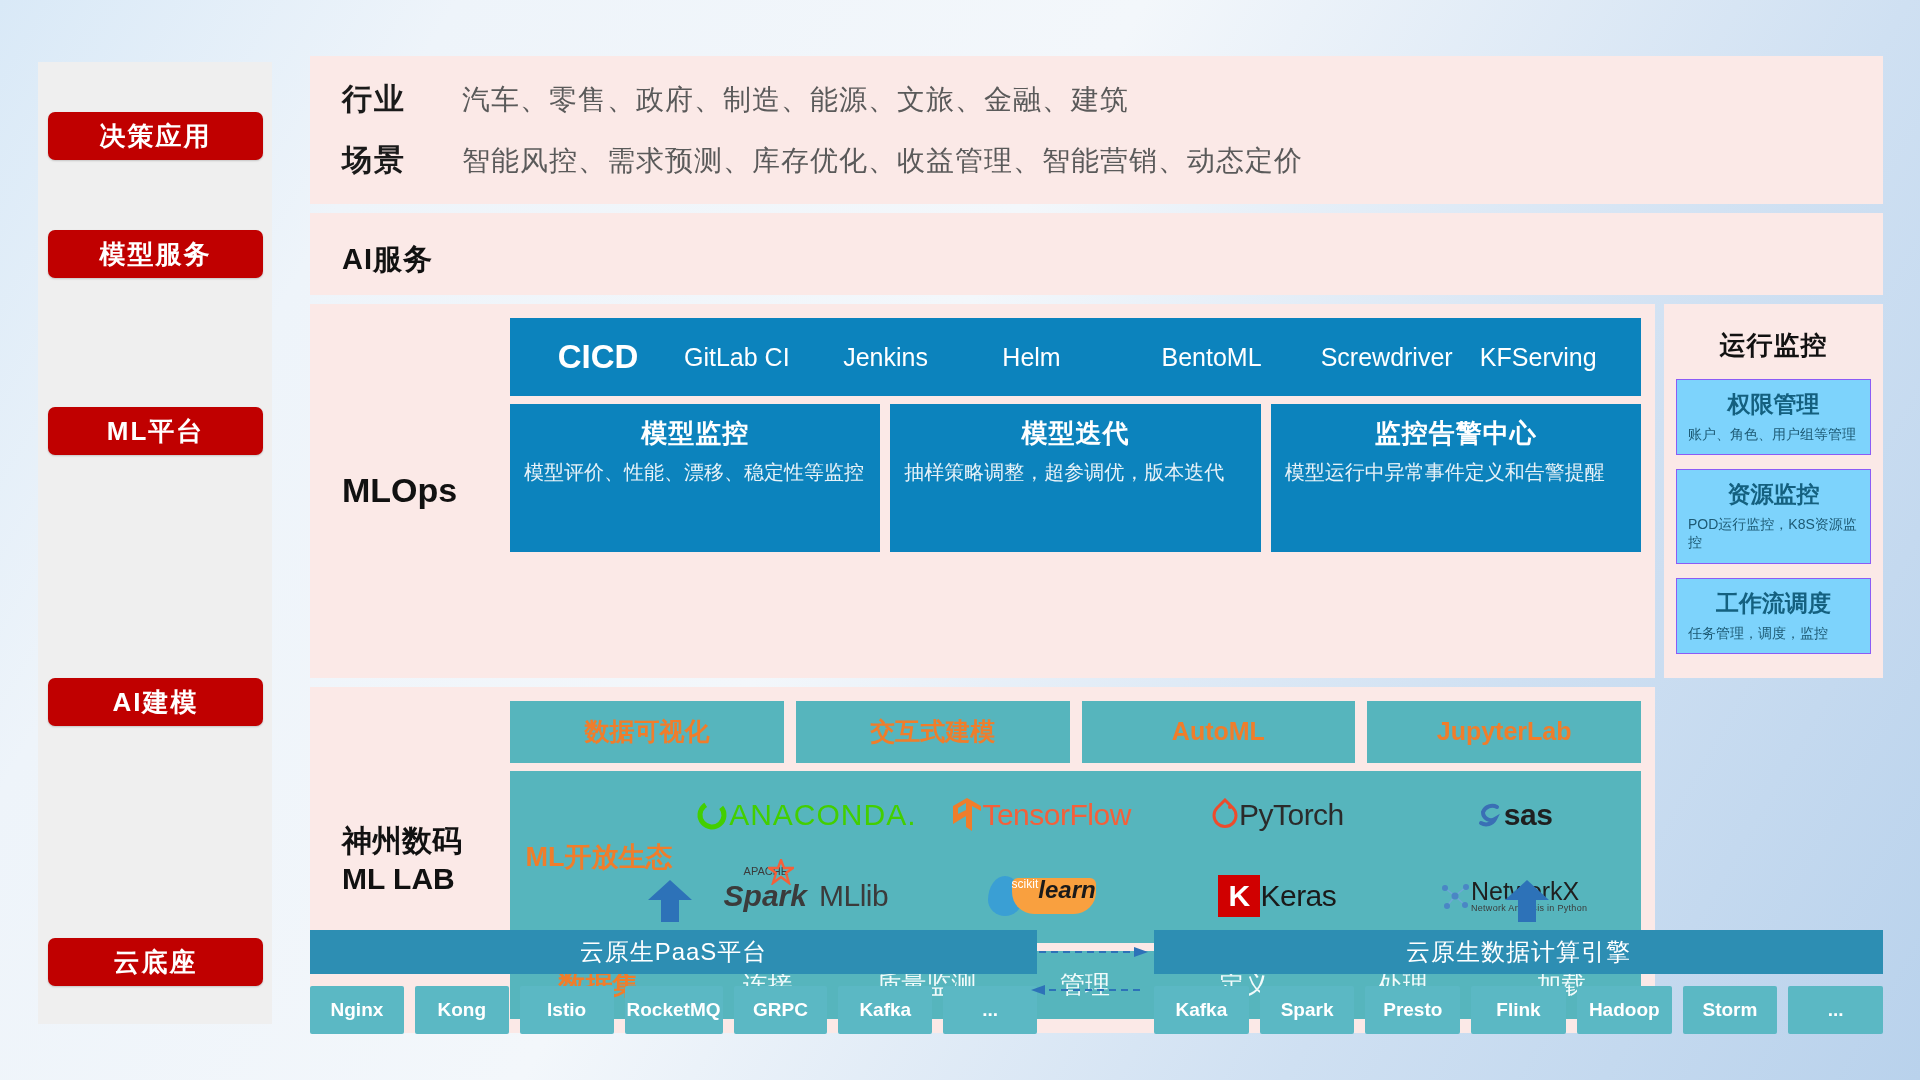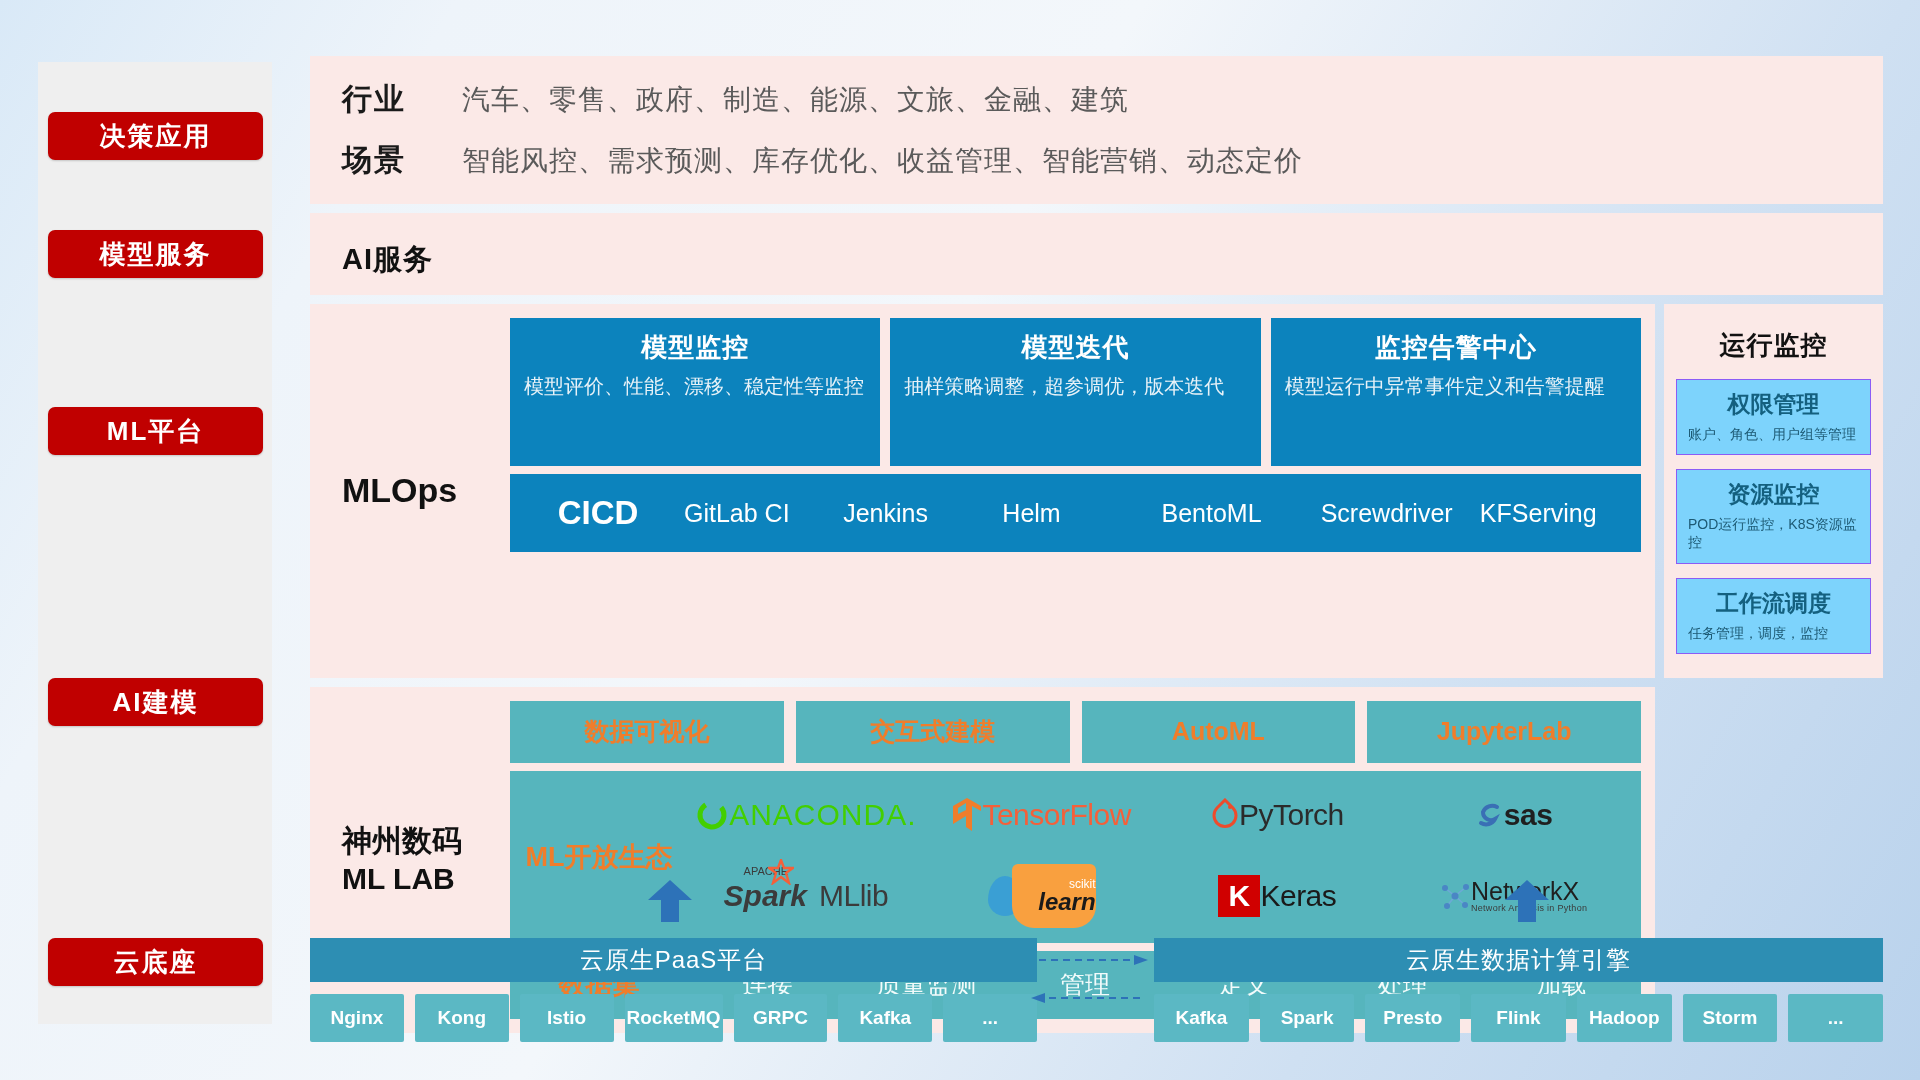--- a/index.html
+++ b/index.html
@@ -177,21 +177,21 @@
   }
 
   
   #bottom { position: absolute; left: 310px; top: 880px; width: 1573px; }
   #arrows { position: relative; height: 42px; }
   .up-arrow {
     position: absolute; bottom: 0; width: 44px; height: 42px;
   }
   #arrow-left { left: 338px; }
   #arrow-right { left: 1195px; }
-  #plat-bars { display: flex; gap: 0; margin-top: 16px; }
+  #plat-bars { display: flex; gap: 0; margin-top: 8px; }
   .plat-bar {
     background: #2d8eb3; color: #fff; height: 44px;
     display: flex; align-items: center; justify-content: center;
     font-size: 24px; letter-spacing: 1px;
   }
   #plat-paas { width: 727px; }
   #plat-gap { width: 117px; }
   #plat-data { width: 729px; }
 
   #chip-area { display: flex; margin-top: 12px; position: relative; }
@@ -232,43 +232,43 @@
   </div>
 
   <div id="row-service" class="band">
     <div id="svc-label">AI服务</div>
   </div>
 
   <div id="row-mlops-wrap">
     <div id="row-mlops" class="band">
       <div id="mlops-label">MLOps</div>
       <div id="mlops-right">
-        <div id="mlops-cards">
-          <div class="mlops-card">
-            <div class="mlops-card-title">模型监控</div>
-            <div class="mlops-card-desc">模型评价、性能、漂移、稳定性等监控</div>
-          </div>
-          <div class="mlops-card">
-            <div class="mlops-card-title">模型迭代</div>
-            <div class="mlops-card-desc">抽样策略调整，超参调优，版本迭代</div>
-          </div>
-          <div class="mlops-card">
-            <div class="mlops-card-title">监控告警中心</div>
-            <div class="mlops-card-desc">模型运行中异常事件定义和告警提醒</div>
-          </div>
-        </div>
         <div id="cicd-bar">
           <div id="cicd-title">CICD</div>
           <div class="cicd-item">GitLab CI</div>
           <div class="cicd-item">Jenkins</div>
           <div class="cicd-item">Helm</div>
           <div class="cicd-item">BentoML</div>
           <div class="cicd-item">Screwdriver</div>
           <div class="cicd-item">KFServing</div>
         </div>
+        <div id="mlops-cards">
+          <div class="mlops-card">
+            <div class="mlops-card-title">模型监控</div>
+            <div class="mlops-card-desc">模型评价、性能、漂移、稳定性等监控</div>
+          </div>
+          <div class="mlops-card">
+            <div class="mlops-card-title">模型迭代</div>
+            <div class="mlops-card-desc">抽样策略调整，超参调优，版本迭代</div>
+          </div>
+          <div class="mlops-card">
+            <div class="mlops-card-title">监控告警中心</div>
+            <div class="mlops-card-desc">模型运行中异常事件定义和告警提醒</div>
+          </div>
+        </div>
       </div>
     </div>
 
     <div id="right-rail">
       <div id="right-rail-title">运行监控</div>
       <div class="mon-card">
         <div class="mon-card-title">权限管理</div>
         <div class="mon-card-desc">账户、角色、用户组等管理</div>
       </div>
       <div class="mon-card">
@@ -336,22 +336,22 @@
               <svg width="26" height="26" viewBox="0 0 26 26" style="position:absolute;left:44px;top:-20px;">
                 <polygon points="13,1 16,9 25,9 18,14 21,24 13,18 5,24 8,14 1,9 10,9" fill="none" stroke="#f4603a" stroke-width="2.4"></polygon>
               </svg>
               <span style="font-size:30px;font-style:italic;font-weight:bold;color:#3b3b3b;">Spark</span>
             </div>
             <span class="logo-txt" style="color:#3b3b3b;margin-left:12px;">MLlib</span>
           </div>
 
           <div class="logo">
             <div style="width:34px;height:40px;background:#3a9fd4;border-radius:50% 50% 50% 50%/60% 60% 40% 40%;"></div>
-            <div style="background:#f9a03f;width:84px;height:64px;border-radius:6px 6px 22px 22px;
-                        display:flex;flex-direction:column;align-items:flex-end;justify-content:center;margin-left:-10px;">
+            <div style="background:#f9a03f;width:84px;height:36px;border-radius:6px 6px 22px 22px;
+                        display:flex;align-items:flex-start;justify-content:center;margin-left:-10px;">
               <span style="font-size:12px;color:#fff;line-height:1;">scikit</span>
               <span style="font-size:24px;font-style:italic;font-weight:bold;color:#1a1a1a;line-height:1;">learn</span>
             </div>
           </div>
 
           <div class="logo">
             <div style="width:42px;height:42px;background:#d00000;display:flex;align-items:center;justify-content:center;">
               <span style="color:#fff;font-size:30px;font-weight:bold;">K</span>
             </div>
             <span class="logo-txt" style="color:#1a1a1a;">Keras</span>

